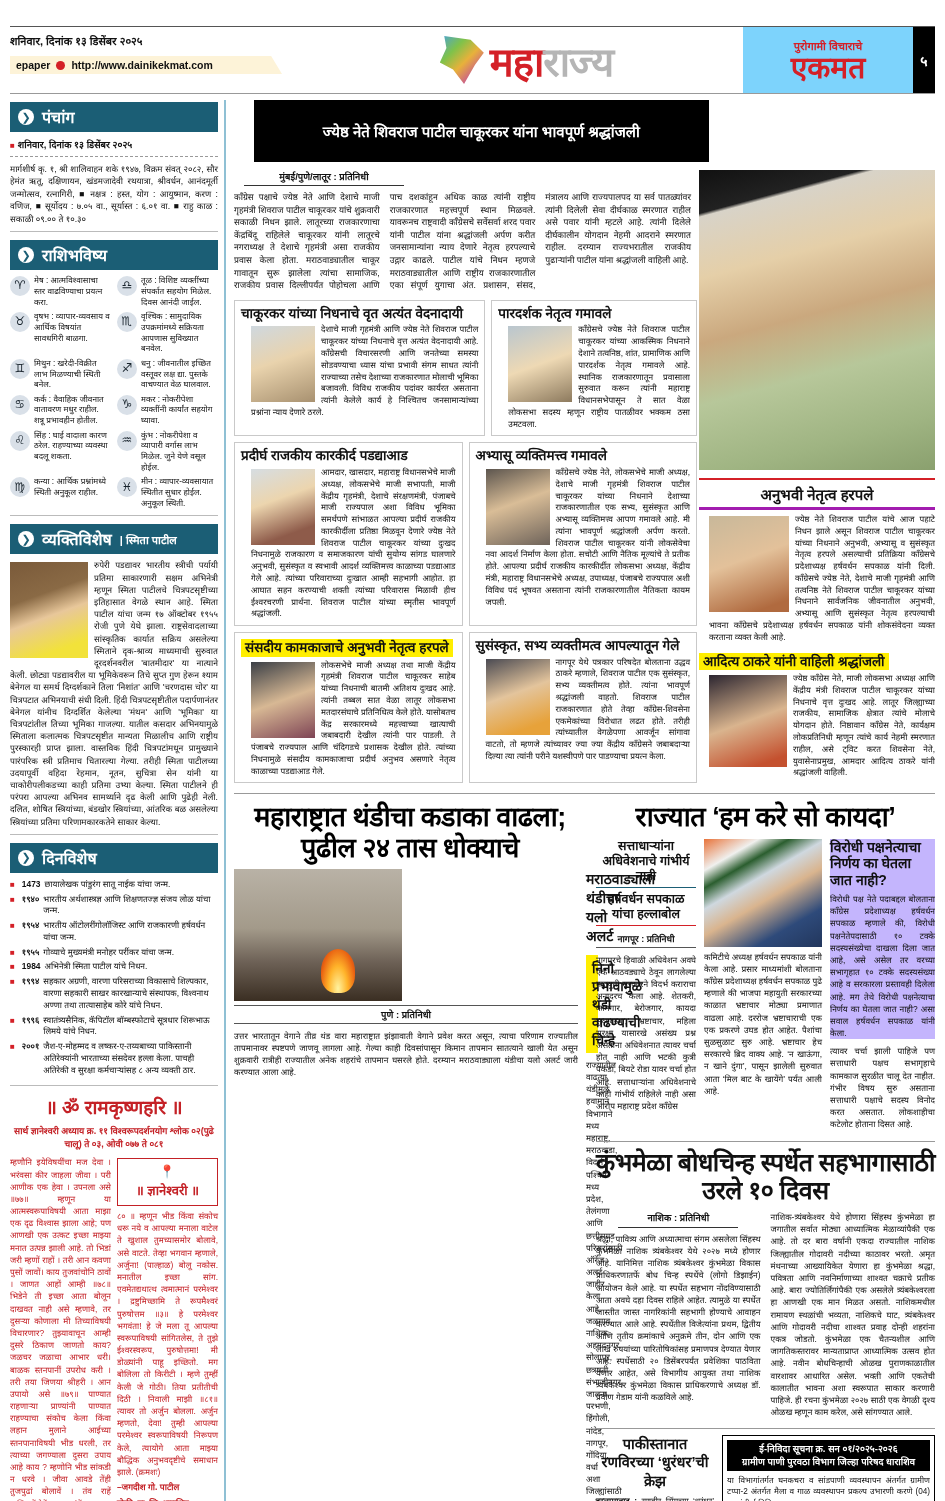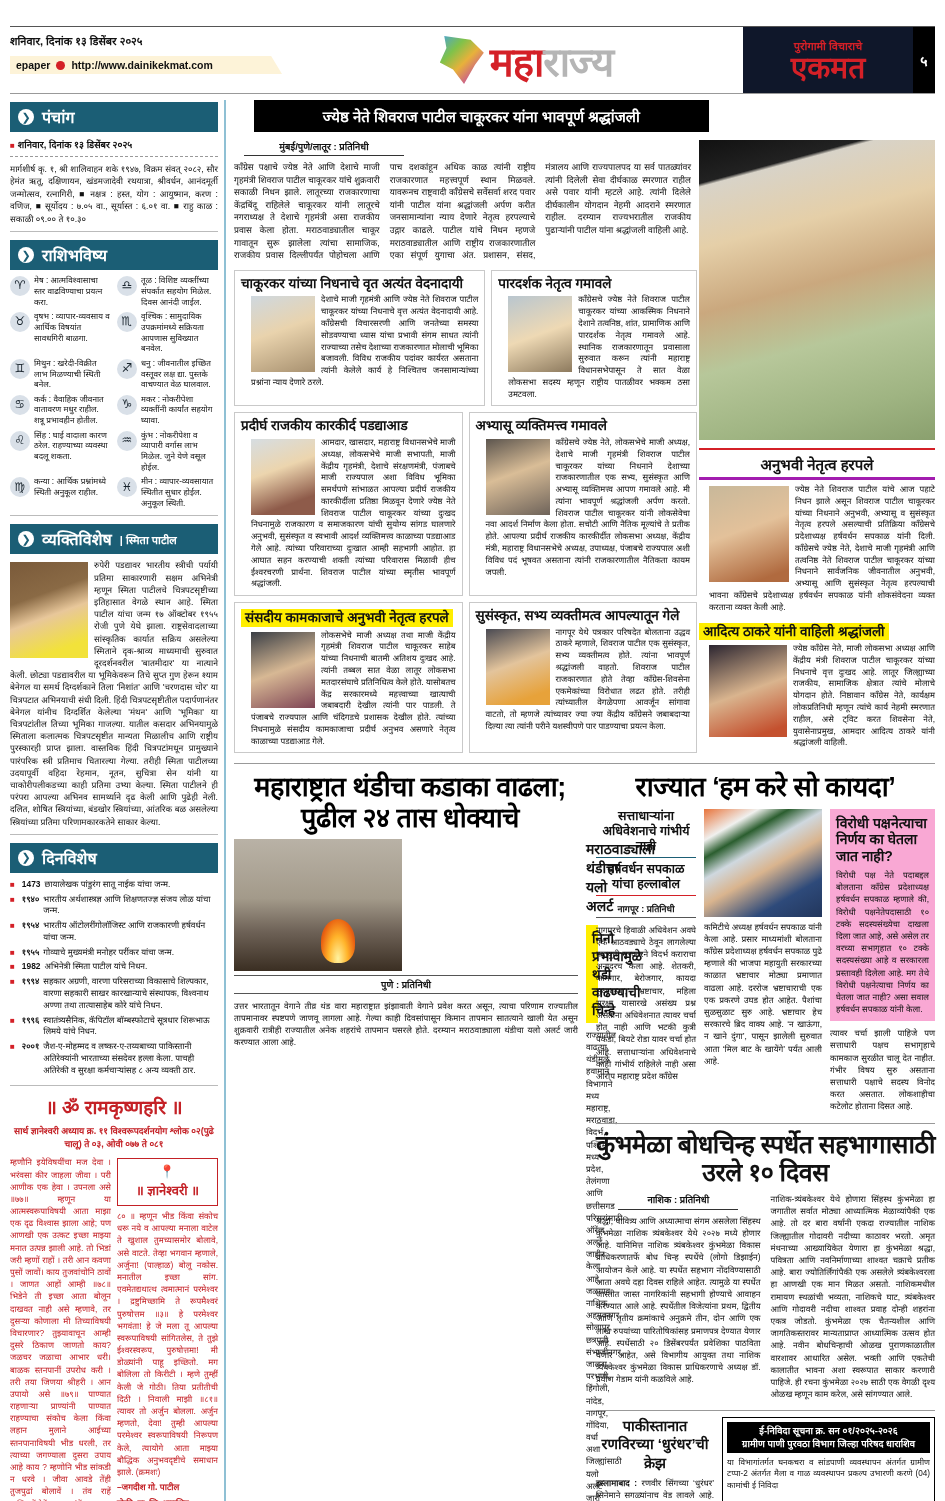--- a/index.html
+++ b/index.html
@@ -8,21 +8,21 @@
   
   .masthead{position:relative;border-top:1.5px solid #555;border-bottom:1px solid #999;height:66px;display:flex;align-items:stretch;}
   .mh-left{width:300px;padding-top:6px;}
   .mh-date{font-size:11px;font-weight:bold;}
   .mh-epaper{margin-top:8px;background:#fdf3d8;width:260px;padding:3px 6px;font-size:10.5px;font-weight:bold;display:flex;align-items:center;gap:6px;clip-path:polygon(0 0,96% 0,100% 100%,0 100%);}
   .link-dot{width:9px;height:9px;border-radius:50%;background:#d42027;display:inline-block;}
   .mh-center{flex:1;display:flex;align-items:center;justify-content:center;gap:6px;}
   .map-graphic{width:44px;height:48px;background:linear-gradient(135deg,#4aa3d8 0%,#7fc24a 30%,#e8b13b 55%,#c95b8e 80%,#6b4fa3 100%);clip-path:polygon(10% 0,70% 8%,100% 35%,80% 60%,55% 100%,30% 70%,0 55%,15% 25%);}
   .logo-red{font-size:40px;font-weight:bold;color:#d42027;letter-spacing:-1px;}
   .logo-gray{font-size:40px;font-weight:bold;color:#b5b5b5;letter-spacing:-1px;}
-  .mh-right{width:170px;background:#0f172a;display:flex;flex-direction:column;align-items:center;justify-content:center;}
+  .mh-right{width:170px;background:#7dd3fc;display:flex;flex-direction:column;align-items:center;justify-content:center;}
   .mh-tagline{color:#d42027;font-size:11px;font-weight:bold;}
   .mh-brand{color:#d42027;font-size:30px;font-weight:bold;line-height:1;}
   .mh-pageno{width:22px;background:#000;color:#fff;display:flex;align-items:center;justify-content:center;font-size:14px;font-weight:bold;}
   
   .content{display:flex;margin-top:6px;gap:8px;}
   .sidebar{width:208px;flex-shrink:0;border-right:2px solid #8fc0d4;padding-right:6px;}
   .main{flex:1;min-width:0;}
   
   .sec-head{background:#1b5e75;color:#fff;font-weight:bold;font-size:16px;padding:4px 8px;display:flex;align-items:center;gap:8px;margin-top:8px;}
   .sec-head .badge{width:16px;height:16px;border-radius:50%;background:#fff;color:#1b5e75;display:flex;align-items:center;justify-content:center;font-size:11px;}
@@ -42,21 +42,21 @@
   .ram-title{font-size:19px;font-weight:bold;text-align:center;}
   .ram-sub{font-size:9px;font-weight:bold;text-align:center;margin:4px 0 6px;}
   .ram-cols{display:flex;gap:6px;}
   .ram-col{flex:1;font-size:8.4px;line-height:1.45;text-align:justify;}
   .dny-logo{border:1.5px solid #c42126;padding:4px 6px;text-align:center;margin:2px 0 4px;}
   .dny-pin{font-size:13px;}
   .dny-text{font-size:13px;font-weight:bold;}
   .ram-author{font-size:8.6px;font-weight:bold;margin-top:3px;}
   
   .lead-headline{font-size:37px;font-weight:bold;color:#000;text-align:center;line-height:1.05;margin:4px 0 6px;letter-spacing:-1px;}
-  .lead-subbar{background:#000;color:#fff;font-size:15px;font-weight:bold;text-align:center;padding:6px 10px;width:62%;margin-left:20px;}
+  .lead-subbar{background:#000;color:#fff;font-size:15px;font-weight:bold;text-align:center;padding:21px 10px;width:62%;margin-left:20px;}
   .lead-row{display:flex;gap:8px;margin-top:8px;}
   .lead-left{flex:1;min-width:0;}
   .lead-right{width:236px;flex-shrink:0;}
   .dateline{font-size:9.5px;font-weight:bold;text-align:center;border-bottom:1px solid #333;width:160px;margin:0 0 5px 10px;padding-bottom:2px;}
   .lead-body{font-size:8.7px;line-height:1.45;text-align:justify;column-count:3;column-gap:10px;}
   .shivraj-photo{width:100%;height:300px;background:linear-gradient(165deg,#111 0%,#222 12%,#d8d3c8 13%,#e5cfa8 30%,#caa87e 48%,#b7c79a 65%,#9fb482 85%,#8aa06e 100%);}
   
   .tgrid{display:grid;grid-template-columns:55% 45%;gap:6px;margin-top:8px;}
   .tgrid2{display:grid;grid-template-columns:50% 50%;gap:6px;margin-top:6px;}
   .tcard{border:1px solid #c9c9c9;padding:5px 6px;background:#fff;}
@@ -87,21 +87,21 @@
   .w-yellow{background:#ffee00;font-size:13.5px;font-weight:bold;padding:4px 6px;margin:6px 0;}
   .small-body{font-size:8.4px;line-height:1.45;text-align:justify;}
   
   .hk-cols{display:flex;gap:8px;margin-top:6px;}
   .hk-c1{width:100px;flex-shrink:0;}
   .hk-sub{font-size:12.5px;font-weight:bold;text-align:center;border-bottom:1.5px solid #1b5e75;padding-bottom:3px;margin-bottom:4px;line-height:1.2;}
   .hk-date{font-size:9px;font-weight:bold;text-align:center;margin:6px 0;border-bottom:1px solid #555;padding-bottom:2px;}
   .hk-c2{width:118px;flex-shrink:0;}
   .hk-photo{width:118px;height:108px;background:linear-gradient(150deg,#e8733a 0%,#f0f0ee 18%,#2b5e2f 28%,#cfd8df 40%,#d9b48e 55%,#2e4a7a 78%,#22365c 100%);margin-bottom:4px;}
   .hk-c3{flex:1;min-width:0;}
-  .hk-box{background:#f9a8d4;padding:6px;margin-bottom:6px;}
+  .hk-box{background:#c4b5fd;margin-bottom:6px;}
   .hk-box-title{font-size:14px;font-weight:bold;line-height:1.2;margin-bottom:4px;}
   
   .kumbh{margin-top:10px;border-top:1px solid #999;padding-top:6px;}
   .kumbh-head{font-size:25px;font-weight:bold;text-align:center;line-height:1.15;letter-spacing:-0.5px;}
   .kumbh-cols{display:flex;gap:10px;margin-top:6px;}
   .kumbh-cols .small-body{flex:1;}
   .k-date{font-size:9.5px;font-weight:bold;text-align:center;border-bottom:1px solid #333;width:120px;margin:0 auto 5px;padding-bottom:2px;}
   
   .bot-row{display:flex;gap:8px;margin-top:10px;border-top:1px solid #999;padding-top:6px;}
   .dhur{width:118px;flex-shrink:0;}
@@ -235,21 +235,21 @@
             <span class="din-year">१९५४</span>
             <span>भारतीय ऑटोलरींगोलॉजिस्ट आणि राजकारणी हर्षवर्धन यांचा जन्म.</span>
           </div>
         <div class="din-item">
             <span class="sq">■</span>
             <span class="din-year">१९५५</span>
             <span>गोव्याचे मुख्यमंत्री मनोहर पर्रीकर यांचा जन्म.</span>
           </div>
         <div class="din-item">
             <span class="sq">■</span>
-            <span class="din-year">1982</span>
+            <span class="din-year">1984</span>
             <span>अभिनेत्री स्मिता पाटील यांचे निधन.</span>
           </div>
         <div class="din-item">
             <span class="sq">■</span>
             <span class="din-year">१९९४</span>
             <span>सहकार अग्रणी, वारणा परिसराच्या विकासाचे शिल्पकार, वारणा सहकारी साखर कारखान्याचे संस्थापक, विश्वनाथ अण्णा तथा तात्यासाहेब कोरे यांचे निधन.</span>
           </div>
         <div class="din-item">
             <span class="sq">■</span>
             <span class="din-year">१९९६</span>

